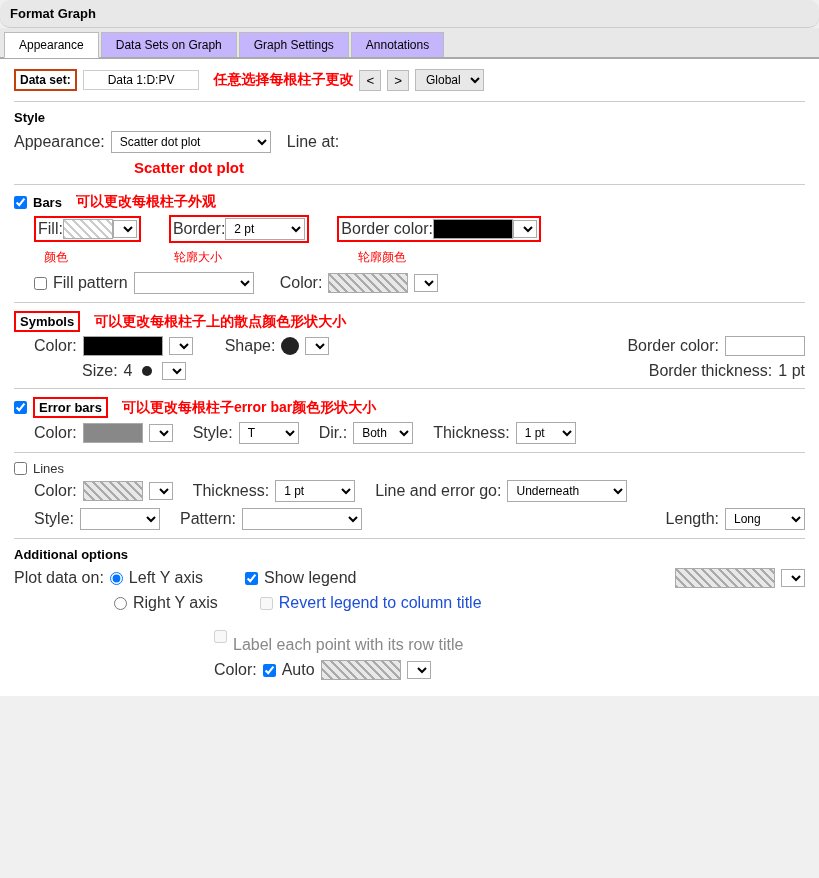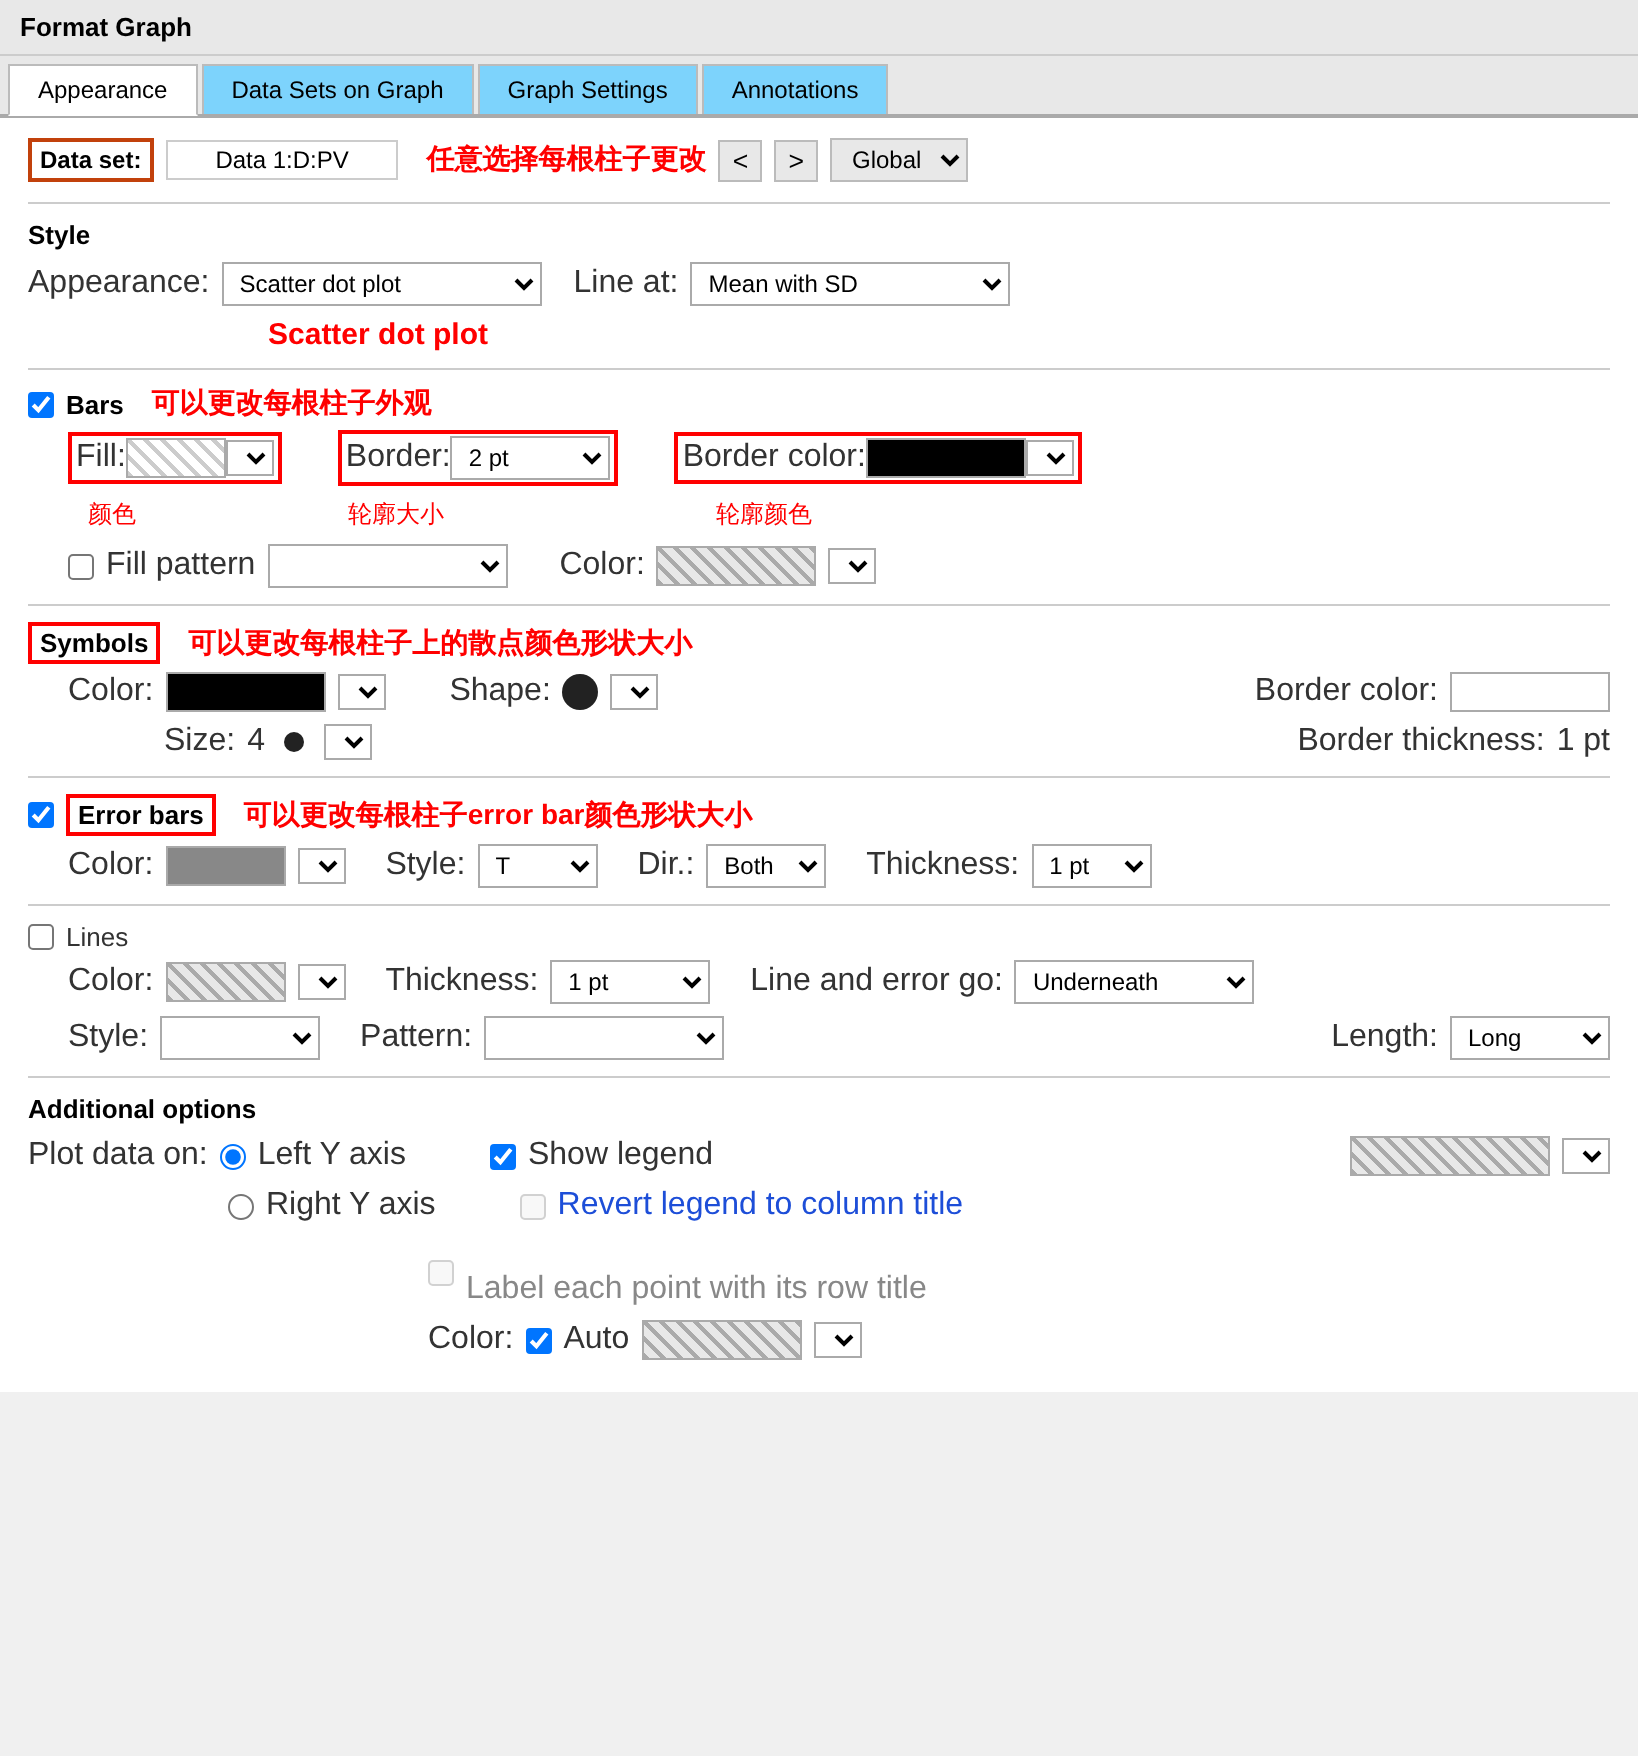--- a/index.html
+++ b/index.html
@@ -9,32 +9,33 @@
       background: #f0f0f0;
       width: 819px;
       min-height: 878px;
     }
     .title-bar {
       background: #e8e8e8;
       padding: 6px 10px;
       font-size: 13px;
       font-weight: bold;
       border-bottom: 1px solid #ccc;
+      border-radius: 10px;
     }
     .tab-bar {
       display: flex;
       background: #e8e8e8;
       border-bottom: 2px solid #aaa;
       padding: 4px 4px 0 4px;
     }
     .tab {
       padding: 5px 14px;
       border: 1px solid #bbb;
       border-bottom: none;
-      background: #7dd3fc;
+      background: #c4b5fd;
       cursor: pointer;
       font-size: 12px;
       margin-right: 2px;
     }
     .tab.active {
       background: #fff;
       border-bottom: 1px solid #fff;
       z-index: 1;
       margin-bottom: -1px;
     }
@@ -245,26 +246,20 @@
   <div class="section-title">Style</div>
   <div class="row">
     <span class="label">Appearance:</span>
     <select class="select-wide">
       <option>Scatter dot plot</option>
       <option>Bar chart</option>
       <option>Box plot</option>
       <option>Violin plot</option>
     </select>
     <span class="label" style="margin-left:10px;">Line at:</span>
-    <select class="select-wide">
-      <option>Mean with SD</option>
-      <option>Mean with SEM</option>
-      <option>Median with IQR</option>
-      <option>None</option>
-    </select>
   </div>
 
   <div style="margin: 4px 0 6px 120px;">
     <span style="color:red; font-size:15px; font-weight:bold;">Scatter dot plot</span>
   </div>
 
   <hr class="divider">
 
   <div class="checkbox-row">
     <input type="checkbox" checked="" style="">

